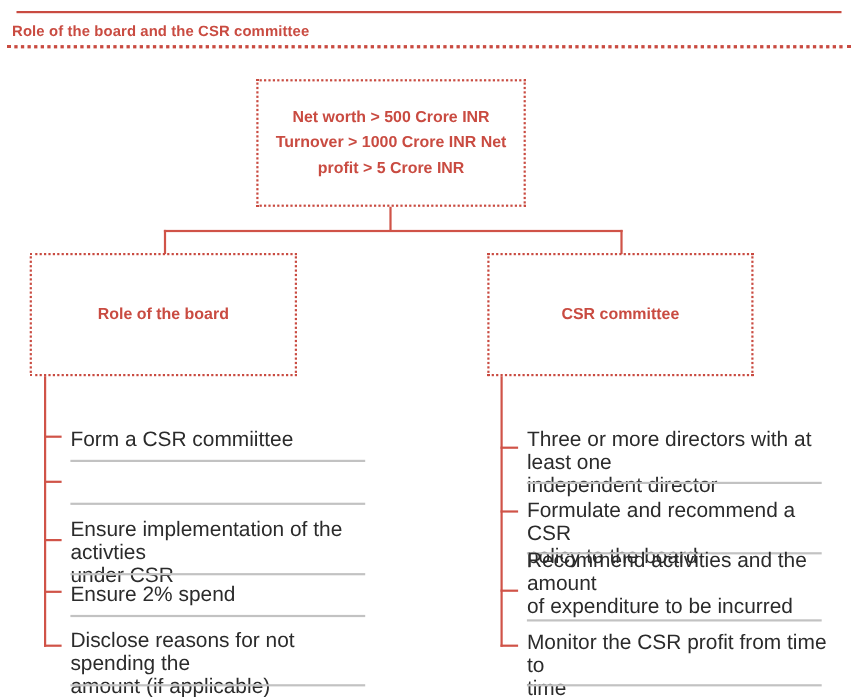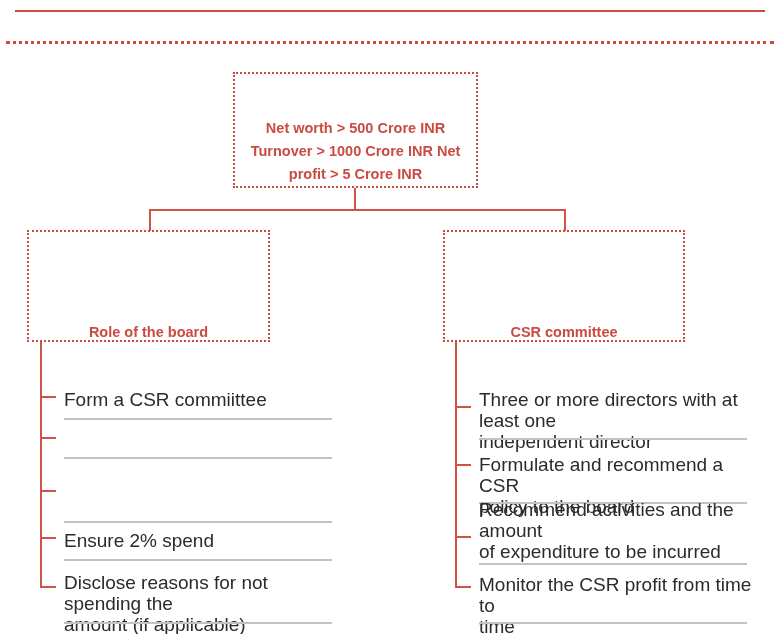--- a/index.html
+++ b/index.html
@@ -12,21 +12,21 @@
   body{font-family:"Liberation Sans", sans-serif;}
   .canvas{
     position:relative;width:779px;height:634px;background:var(--background);
     overflow:hidden;
   }
   
   .top-rule{position:absolute;left:15px;top:10px;width:750px;height:2px;background:var(--accent-red);}
   .page-title{position:absolute;left:11px;top:21px;font-size:13.5px;font-weight:bold;color:var(--accent-red);letter-spacing:.1px;}
   .title-dotted-rule{position:absolute;left:6px;top:41px;width:768px;height:0;border-top:3px dotted var(--accent-red);}
   
-  .dbox{position:absolute;border:2px dotted var(--accent-red);display:flex;align-items:flex-end;justify-content:center;text-align:center;box-sizing:border-box;}
+  .dbox{position:absolute;border:2px dotted var(--accent-red);display:flex;align-items:center;justify-content:center;text-align:center;box-sizing:border-box;}
   .criteria-box{left:233px;top:72px;width:245px;height:116px;}
   .criteria-text{font-size:14.5px;font-weight:bold;color:var(--accent-red);line-height:23px;}
   .branch-left{left:27px;top:230px;width:243px;height:112px;}
   .branch-right{left:443px;top:230px;width:242px;height:112px;}
   .branch-label{font-size:14.5px;font-weight:bold;color:var(--accent-red);}
   
   .rline{position:absolute;background:#d05348;}
   .stem{left:354px;top:188px;width:2px;height:22px;}
   .crossbar{left:149px;top:209px;width:417px;height:2px;}
   .drop-left{left:149px;top:209px;width:2px;height:22px;}
@@ -43,20 +43,21 @@
   .sep{position:absolute;height:2px;background:var(--separator-gray);width:268px;}
   .sep.l{left:64px;}
   .sep.r{left:479px;}
 </style>
 </head>
 <body>
 
 <div class="canvas">
 
   <div class="top-rule"></div>
+  <div class="page-title">Role of the board and the CSR committee</div>
   <div class="title-dotted-rule"></div>
 
   <div class="dbox criteria-box">
     <div class="criteria-text">Net worth &gt; 500 Crore INR
 Turnover &gt; 1000 Crore INR
 Net profit &gt; 5 Crore INR</div>
   </div>
 
   <div class="rline stem"></div>
   <div class="rline crossbar"></div>
@@ -73,20 +74,22 @@
   <div class="rline spine-left"></div>
   <div class="tick l" style="top:396px"></div>
   <div class="tick l" style="top:437px"></div>
   <div class="tick l" style="top:490px"></div>
   <div class="tick l" style="top:537px"></div>
   <div class="tick l" style="top:586px"></div>
 
   <div class="list-item l" style="top:389px">Form a CSR commiittee</div>
   <div class="sep l" style="top:418px"></div>
   <div class="sep l" style="top:457px"></div>
+  <div class="list-item l" style="top:471px">Ensure implementation of the activties
+under CSR</div>
   <div class="sep l" style="top:521px"></div>
   <div class="list-item l" style="top:530px">Ensure 2% spend</div>
   <div class="sep l" style="top:559px"></div>
   <div class="list-item l" style="top:572px">Disclose reasons for not spending the
 amount (if applicable)</div>
   <div class="sep l" style="top:622px"></div>
 
   <div class="rline spine-right"></div>
   <div class="tick r" style="top:406px"></div>
   <div class="tick r" style="top:464px"></div>

